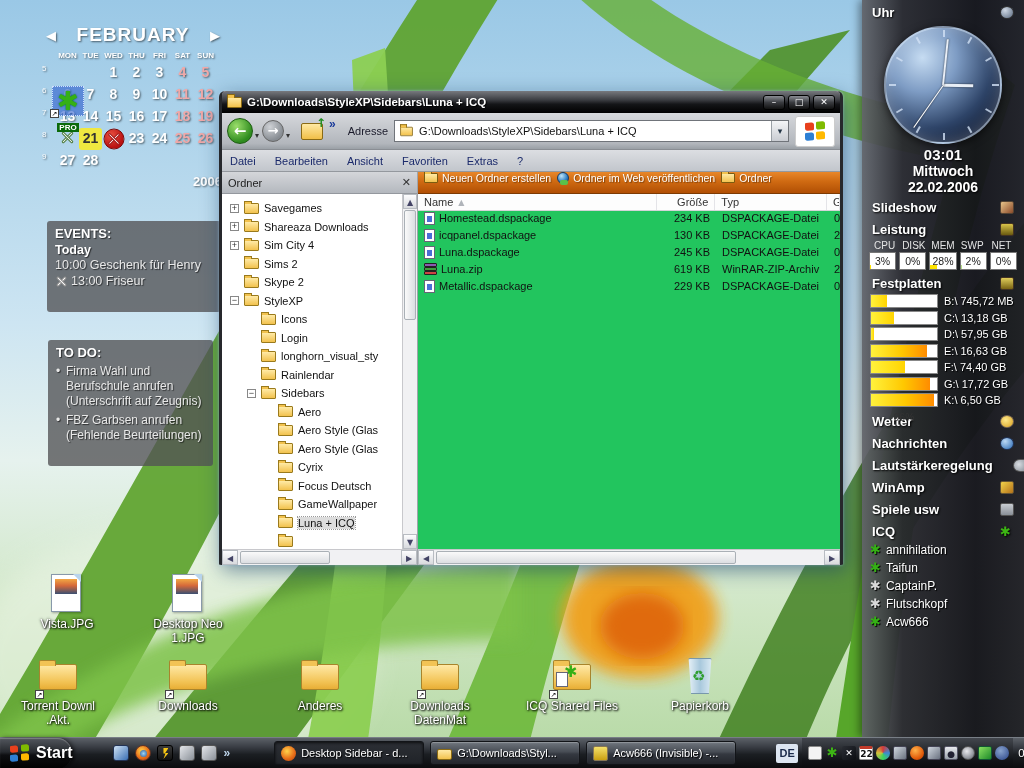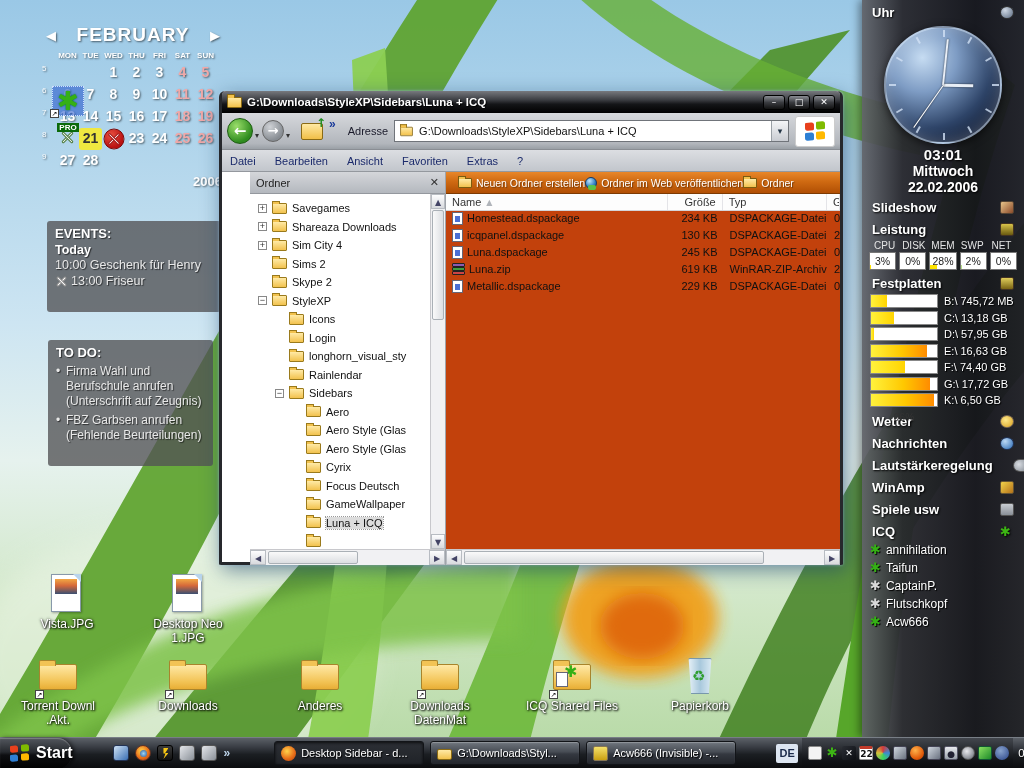--- a/index.html
+++ b/index.html
@@ -126,21 +126,21 @@
                color:#234; cursor:pointer; font-family:"DejaVu Sans",sans-serif; }
   .win-logo { width:40px; height:31px; background:#fff; border-radius:3px; margin-left:6px;
               display:flex; align-items:center; justify-content:center; border:1px solid #ccc; }
   .xpflag { display:grid; grid-template-columns:9px 9px; grid-gap:2px; transform:skewY(-6deg); }
   .xpflag i { width:9px; height:8px; border-radius:1px 3px 1px 3px; }
   .xpflag i:nth-child(1){background:#e8401c;} .xpflag i:nth-child(2){background:#7fba00;}
   .xpflag i:nth-child(3){background:#2e7fd4;} .xpflag i:nth-child(4){background:#ffb900;}
   .menubar { height:22px; background:linear-gradient(180deg,#dcdee2,#c2c6cc);
              display:flex; align-items:center; padding-left:8px; border-bottom:1px solid #94989e; }
   .menu-item { font-size:11px; color:#1b2a6b; margin-right:19px; cursor:pointer; }
-  .win-body { display:flex; height:393px; background:#c2410c;margin-left:28px; }
+  .win-body { display:flex; height:393px; background:#22c55e; }
   .left-panel { width:196px; border-right:1px solid #a0a4aa; display:flex; flex-direction:column; position:relative; }
   .lp-head { height:22px; background:linear-gradient(180deg,#d4d6da,#b4b8be); display:flex;
              align-items:center; padding:0 6px; font-size:11px; color:#222; border-bottom:1px solid #94989e; }
   .lp-head .x { margin-left:auto; color:#333; cursor:pointer; font-size:11px; font-weight:bold;
                 font-family:"DejaVu Sans",sans-serif; }
   .tree { flex:1; position:relative; overflow:hidden; background:#fff; padding-top:5px; }
   .tree-row { height:18.5px; display:flex; align-items:center; font-size:11px; color:#111; cursor:pointer; }
   .tgl { width:9px; height:9px; border:1px solid #888; background:#fff; font-size:9px; line-height:7px;
          text-align:center; color:#333; margin-right:5px; flex:none; }
   .tree-folder { position:relative; width:15px; height:11px; flex:none; margin-right:5px;
@@ -159,21 +159,21 @@
             background:linear-gradient(90deg,#fafafa,#dcdee2); border:1px solid #aab0b6; cursor:pointer; }
   .hscroll { height:16px; background:#f1f1f3; border-top:1px solid #c8c8cc; display:flex; align-items:stretch; }
   .hscroll .arr { width:16px; text-align:center; font-size:8px; line-height:15px; color:#446;
                   background:linear-gradient(#fdfdfe,#d8dade); border:1px solid #b8bcc2; cursor:pointer;
                   font-family:"DejaVu Sans",sans-serif; }
   .hscroll .arr.r { margin-left:auto; }
   .hthumb { margin:1px 2px; width:90px; border-radius:2px;
             background:linear-gradient(#fafafa,#dcdee2); border:1px solid #aab0b6; cursor:pointer; }
   .right-panel { flex:1; display:flex; flex-direction:column; min-width:0; }
   .task-band { height:22px; background:linear-gradient(180deg,#e8872a 0%,#cf6a12 45%,#b14f04 100%);
-               display:flex; align-items:center; padding:0 12px; border-bottom:1px solid #7d3a02;
+               display:flex; align-items:flex-start; padding:0 6px; gap:6px; border-bottom:1px solid #7d3a02;
                overflow:hidden; }
   .band-item { display:flex; align-items:center; gap:4px; color:#fff; font-size:10.5px;
                white-space:nowrap; cursor:pointer; text-shadow:1px 1px 1px rgba(0,0,0,.4); }
   .band-folder { position:relative; width:14px; height:10px; flex:none;
                  background:linear-gradient(#ffeaa6,#f2c24e); border:1px solid #7a5c10; border-radius:1px; }
   .band-folder::before { content:""; position:absolute; left:-1px; top:-3px; width:6px; height:2px;
                          background:#f2c24e; border:1px solid #7a5c10; border-bottom:none; }
   .band-globe { width:12px; height:12px; border-radius:50%; flex:none;
                 background:radial-gradient(circle at 35% 30%,#bfe4f8,#2e7fc4 60%,#1a4a8a);
                 border:1px solid #123a6a; position:relative; }

